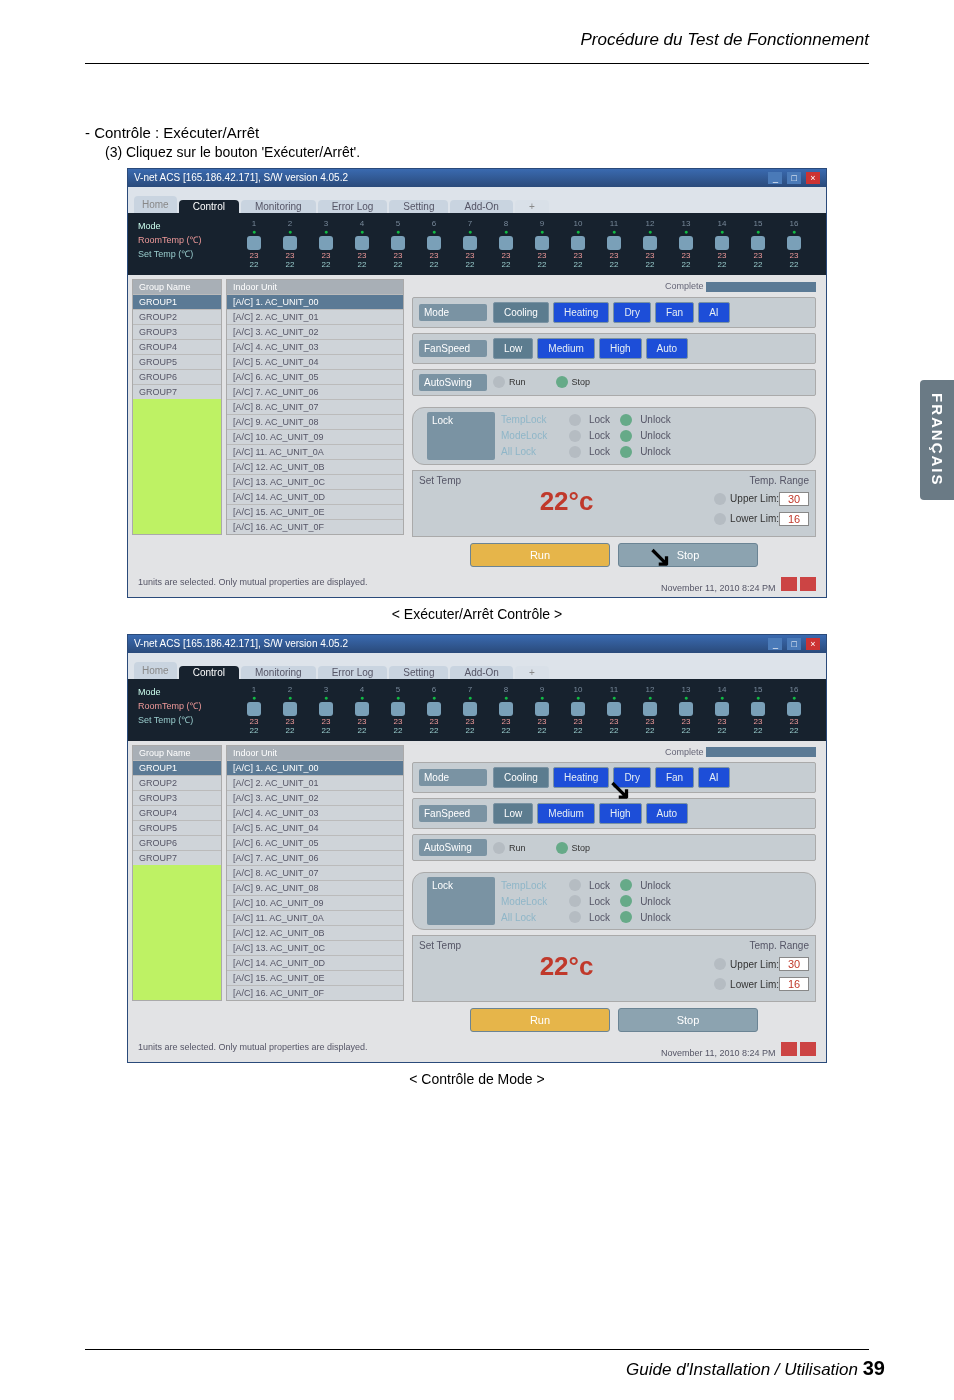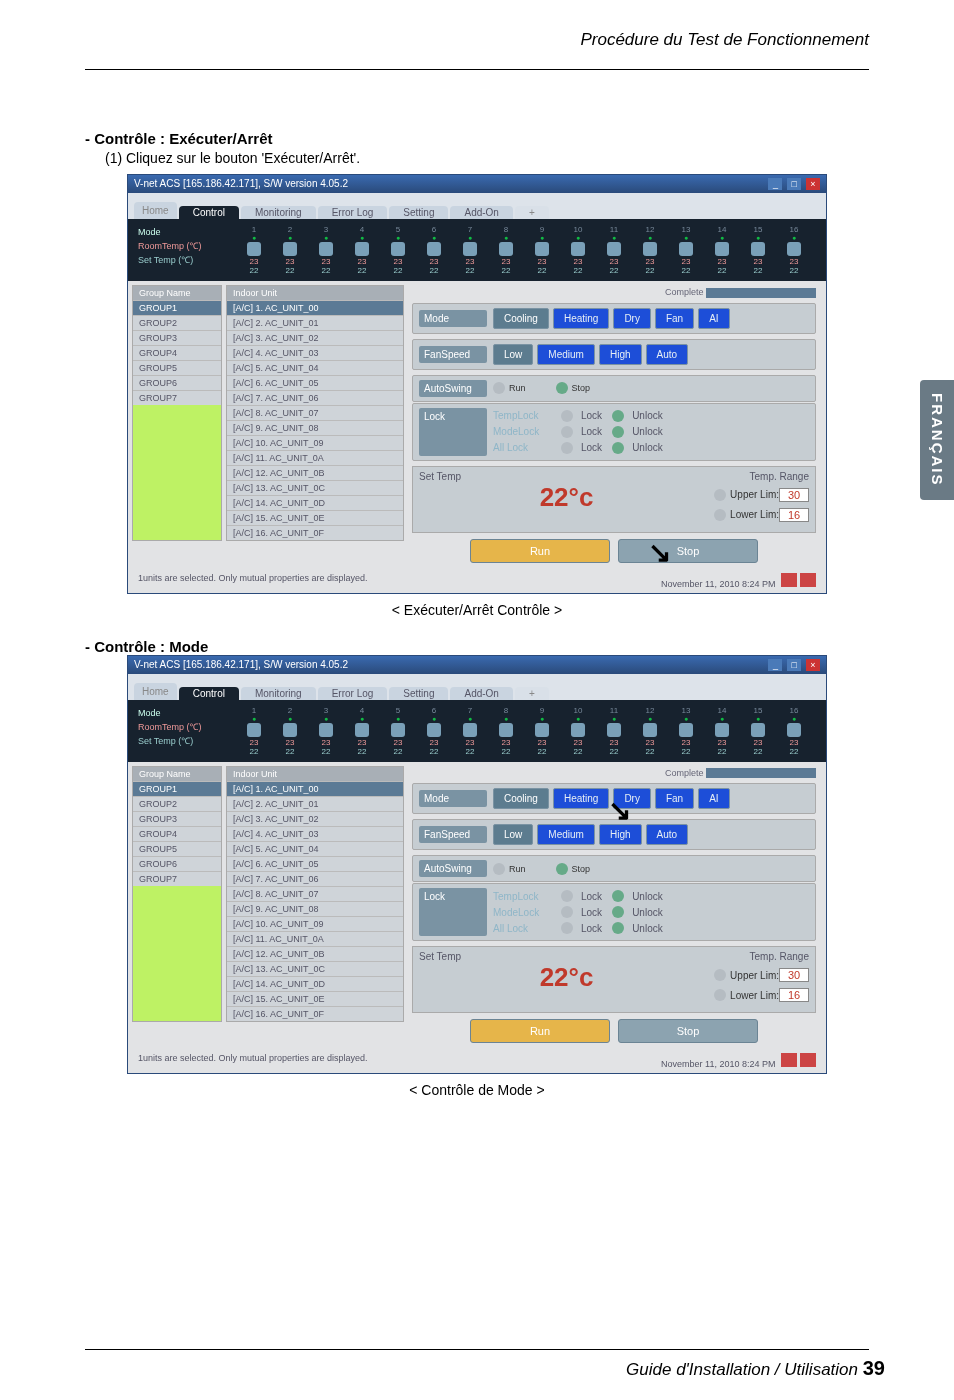--- a/index.html
+++ b/index.html
@@ -1,20 +1,20 @@
 <!DOCTYPE html>
 <html><head>
 <meta charset="utf-8">
 <style>
   * { margin: 0; padding: 0; box-sizing: border-box; }
   body { font-family: Arial, sans-serif; background: #fff; width: 954px; }
   .page { position: relative; width: 954px; height: 1400px; padding: 30px 85px 20px 85px; }
   .side-tab { position: absolute; right: 0; top: 380px; width: 34px; height: 120px; background: #6a7a85; color: #fff; writing-mode: vertical-rl; text-orientation: mixed; text-align: center; font-size: 15px; font-weight: bold; letter-spacing: 2px; border-radius: 4px 0 0 4px; display: flex; align-items: center; justify-content: center; }
-  .header-title { font-style: italic; font-size: 17px; text-align: right; border-bottom: 1px solid #000; padding-bottom: 19px; margin-bottom: 60px; }
-  .section-h { font-weight: bold; font-size: 15px; margin-top: 20px; }
+  .header-title { font-style: italic; font-size: 17px; text-align: right; border-bottom: 1px solid #000; padding-bottom: 13px; margin-bottom: 60px; }
+  .section-h { font-weight: normal; font-size: 15px; margin-top: 20px; }
   .section-p { font-size: 14px; margin-left: 20px; margin-top: 3px; margin-bottom: 8px; }
   .caption { text-align: center; font-size: 14px; margin: 8px 0 12px; }
   .footer { position: absolute; bottom: 20px; right: 69px; font-style: italic; font-size: 17px; }
   .footer .pg { font-weight: bold; font-size: 20px; font-style: normal; }
   .footer-line { position: absolute; bottom: 50px; left: 85px; right: 85px; border-top: 1px solid #000; }
 
   
   .shot { width: 700px; margin: 0 auto; border: 1px solid #2a4a7a; background: #e8e8ea; font-size: 9px; color: #333; position: relative; }
   .titlebar { background: linear-gradient(#3a6ab0,#2a4a7a); color: #fff; height: 18px; line-height: 18px; padding: 0 6px; font-size: 10px; display: flex; justify-content: space-between; }
   .titlebar .wbtns span { display: inline-block; width: 14px; height: 12px; background: #c33; margin-left: 2px; font-size: 9px; text-align: center; line-height: 12px; }
@@ -43,21 +43,21 @@
   .list-row.sel { background: #5b7a95; color: #fff; }
   .right-ctl { flex: 1; padding: 6px 10px 6px 4px; }
   .complete { text-align: right; font-size: 9px; color: #667; }
   .complete .bar { display: inline-block; width: 110px; height: 10px; background: #5b7a95; vertical-align: middle; }
   .ctl-row { display: flex; align-items: center; background: #c6cdd2; border: 1px solid #aaa; border-radius: 2px; margin-top: 5px; padding: 4px 6px; }
   .ctl-label { width: 68px; color: #fff; background: #7a93a3; border-radius: 2px; padding: 3px 5px; font-size: 10px; margin-right: 6px; }
   .pill { background: #1d4ed8; color: #e6eef4; padding: 4px 10px; border-radius: 2px; margin-right: 4px; font-size: 10px; border: 1px solid #7a93a3; }
   .pill.on { background: #5c7c8f; color: #fff; }
   .toggle { display: inline-block; width: 12px; height: 12px; border-radius: 50%; background: #6a8; vertical-align: middle; margin-right: 4px; }
   .toggle.off { background: #b5bcc2; }
-  .lock-block { background: #c6cdd2; border: 1px solid #aaa; border-radius: 2px; margin-top: 1px; padding: 4px 6px; }
+  .lock-block { background: #c6cdd2; border: 1px solid #aaa; border-radius: 12px; margin-top: 11px; padding: 4px 14px; }
   .lock-line { display: flex; align-items: center; font-size: 10px; padding: 2px 0; }
   .lock-line .llab { width: 68px; color: #8fb6c8; }
   .lock-line .opt { margin-left: 4px; color: #556; display: flex; align-items: center; }
   .settemp { display: flex; background: #c6cdd2; border: 1px solid #aaa; margin-top: 5px; padding: 4px 6px; }
   .bigtemp { font-size: 26px; color: #c0392b; font-weight: bold; flex: 1; text-align: center; }
   .range { font-size: 10px; }
   .range .ln { display: flex; align-items: center; margin: 6px 0; }
   .range input { width: 30px; border: 1px solid #888; font-size: 11px; text-align: center; color: #c0392b; }
   .runstop { display: flex; gap: 8px; margin-top: 6px; justify-content: center; }
   .rsbtn { flex: 0 0 140px; background: #8ca3b0; color: #fff; text-align: center; padding: 5px; border-radius: 3px; border: 1px solid #6b8494; font-size: 11px; }
@@ -67,21 +67,21 @@
   .arrow { position: absolute; font-size: 28px; color: #000; font-weight: bold; z-index: 5; }
 </style>
 </head>
 <body>
 
 <div class="page">
   <div class="side-tab">FRANÇAIS</div>
   <div class="header-title">Procédure du Test de Fonctionnement</div>
 
   <div class="section-h">- Contrôle : Exécuter/Arrêt</div>
-  <div class="section-p">(1) Cliquez sur le bouton 'Exécuter/Arrêt'.</div>
+  <div class="section-p">(3) Cliquez sur le bouton 'Exécuter/Arrêt'.</div>
   <div id="shot1">
   <div class="shot">
     <span class="arrow" style="bottom:24px; left:520px;">↘</span>
     <div class="titlebar">
       <span>V-net ACS [165.186.42.171],   S/W version 4.05.2</span>
       <span class="wbtns">
         <span class="min">_</span>
         <span class="max">□</span>
         <span>×</span>
       </span>
@@ -331,21 +331,20 @@
     <div class="status-line">
       <span>1units are selected. Only mutual properties are displayed.</span>
       <span><span>November 11, 2010  8:24 PM</span>
         <span class="icons"><span></span><span></span></span>
       </span>
     </div>
   </div>
     </div>
   <div class="caption">&lt; Exécuter/Arrêt Contrôle &gt;</div>
 
-  <div class="section-h">- Contrôle : Mode</div>
   <div id="shot2">
   <div class="shot">
     <span class="arrow" style="top:138px; left:480px;">↘</span>
     <div class="titlebar">
       <span>V-net ACS [165.186.42.171],   S/W version 4.05.2</span>
       <span class="wbtns">
         <span class="min">_</span>
         <span class="max">□</span>
         <span>×</span>
       </span>

